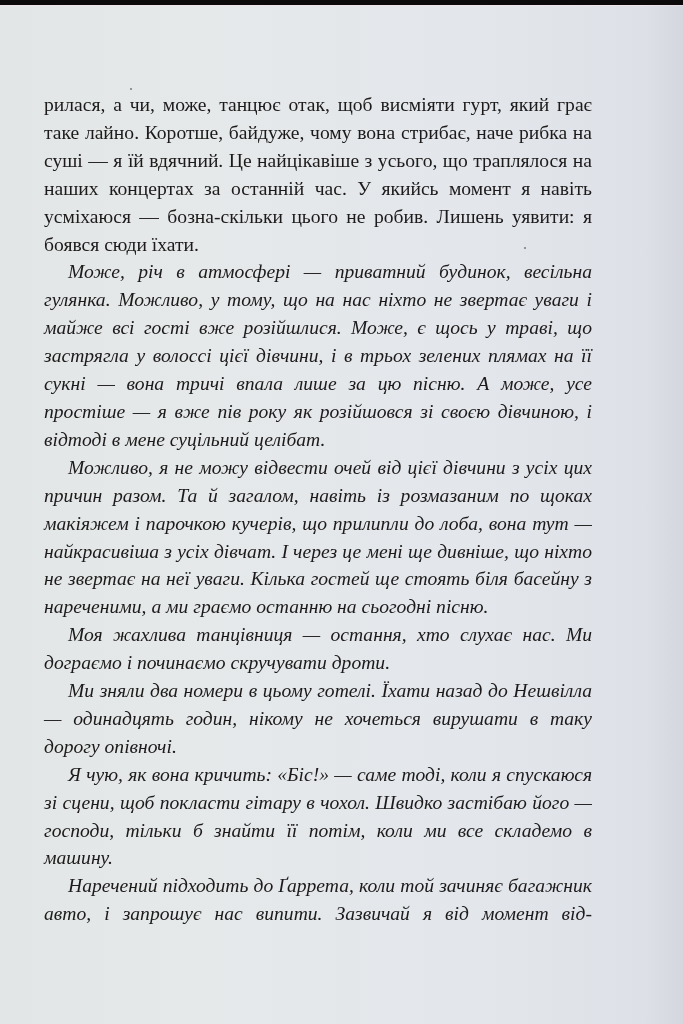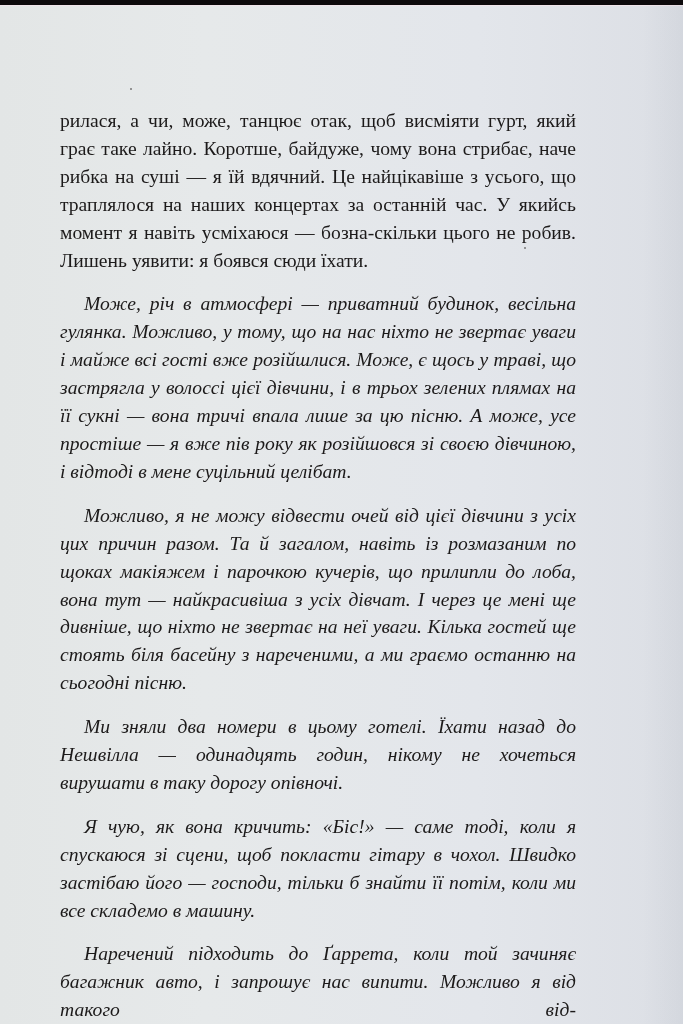--- a/index.html
+++ b/index.html
@@ -38,21 +38,21 @@
       top: 86px;
       width: 548px;
       font-family: "Liberation Serif", "DejaVu Serif", serif;
       font-size: 19.6px;
       line-height: 27.9px;
       color: #1c1a1a;
       text-align: justify;
       hyphens: manual;
     }
     .text-column p {
-      margin: 16px;
+      margin: 0;
       padding: 0;
     }
     .text-column p.indent {
       text-indent: 24px;
       font-style: italic;
     }
     .text-column p.last-line-justify {
       text-align-last: justify;
     }
     .footer {
@@ -97,19 +97,20 @@
 
 <div class="page">
 
   <span class="speck" style="left:130px; top:83px;"></span>
   <span class="speck" style="left:524px; top:242px;"></span>
 
   <div class="text-column">
     <p class="para">рилася, а чи, може, танцює отак, щоб висміяти гурт, який грає таке лайно. Коротше, байдуже, чому вона стрибає, наче рибка на суші — я їй вдячний. Це найцікавіше з усього, що траплялося на наших концертах за останній час. У якийсь момент я навіть усміхаюся — бозна-скільки цього не робив. Лишень уявити: я боявся сюди їхати.</p>
     <p class="para indent">Може, річ в атмосфері — приватний будинок, весільна гулянка. Можливо, у тому, що на нас ніхто не звертає уваги і майже всі гості вже розійшлися. Може, є щось у траві, що застрягла у волоссі цієї дівчини, і в трьох зелених плямах на її сукні — вона тричі впала лише за цю пісню. А може, усе простіше — я вже пів року як розійшовся зі своєю дівчиною, і відтоді в мене суцільний целібат.</p>
     <p class="para indent">Можливо, я не можу відвести очей від цієї дівчини з усіх цих причин разом. Та й загалом, навіть із розмазаним по щоках макіяжем і парочкою кучерів, що прилипли до лоба, вона тут — найкрасивіша з усіх дівчат. І через це мені ще дивніше, що ніхто не звертає на неї уваги. Кілька гостей ще стоять біля басейну з нареченими, а ми граємо останню на сьогодні пісню.</p>
+    <p class="para indent">Моя жахлива танцівниця — остання, хто слухає нас. Ми дограємо і починаємо скручувати дроти.</p>
     <p class="para indent">Ми зняли два номери в цьому готелі. Їхати назад до Нешвілла — одинадцять годин, нікому не хочеться вирушати в таку дорогу опівночі.</p>
     <p class="para indent">Я чую, як вона кричить: «Біс!» — саме тоді, коли я спускаюся зі сцени, щоб покласти гітару в чохол. Швидко застібаю його — господи, тільки б знайти її потім, коли ми все складемо в машину.</p>
-    <p class="para indent last-line-justify">Наречений підходить до Ґаррета, коли той зачиняє багажник авто, і запрошує нас випити. Можливо я від такого від-</p>
+    <p class="para indent last-line-justify">Наречений підходить до Ґаррета, коли той зачиняє багажник авто, і запрошує нас випити. Зазвичай я від момент від-</p>
   </div>
 
 
 </div>
 
 </body></html>

